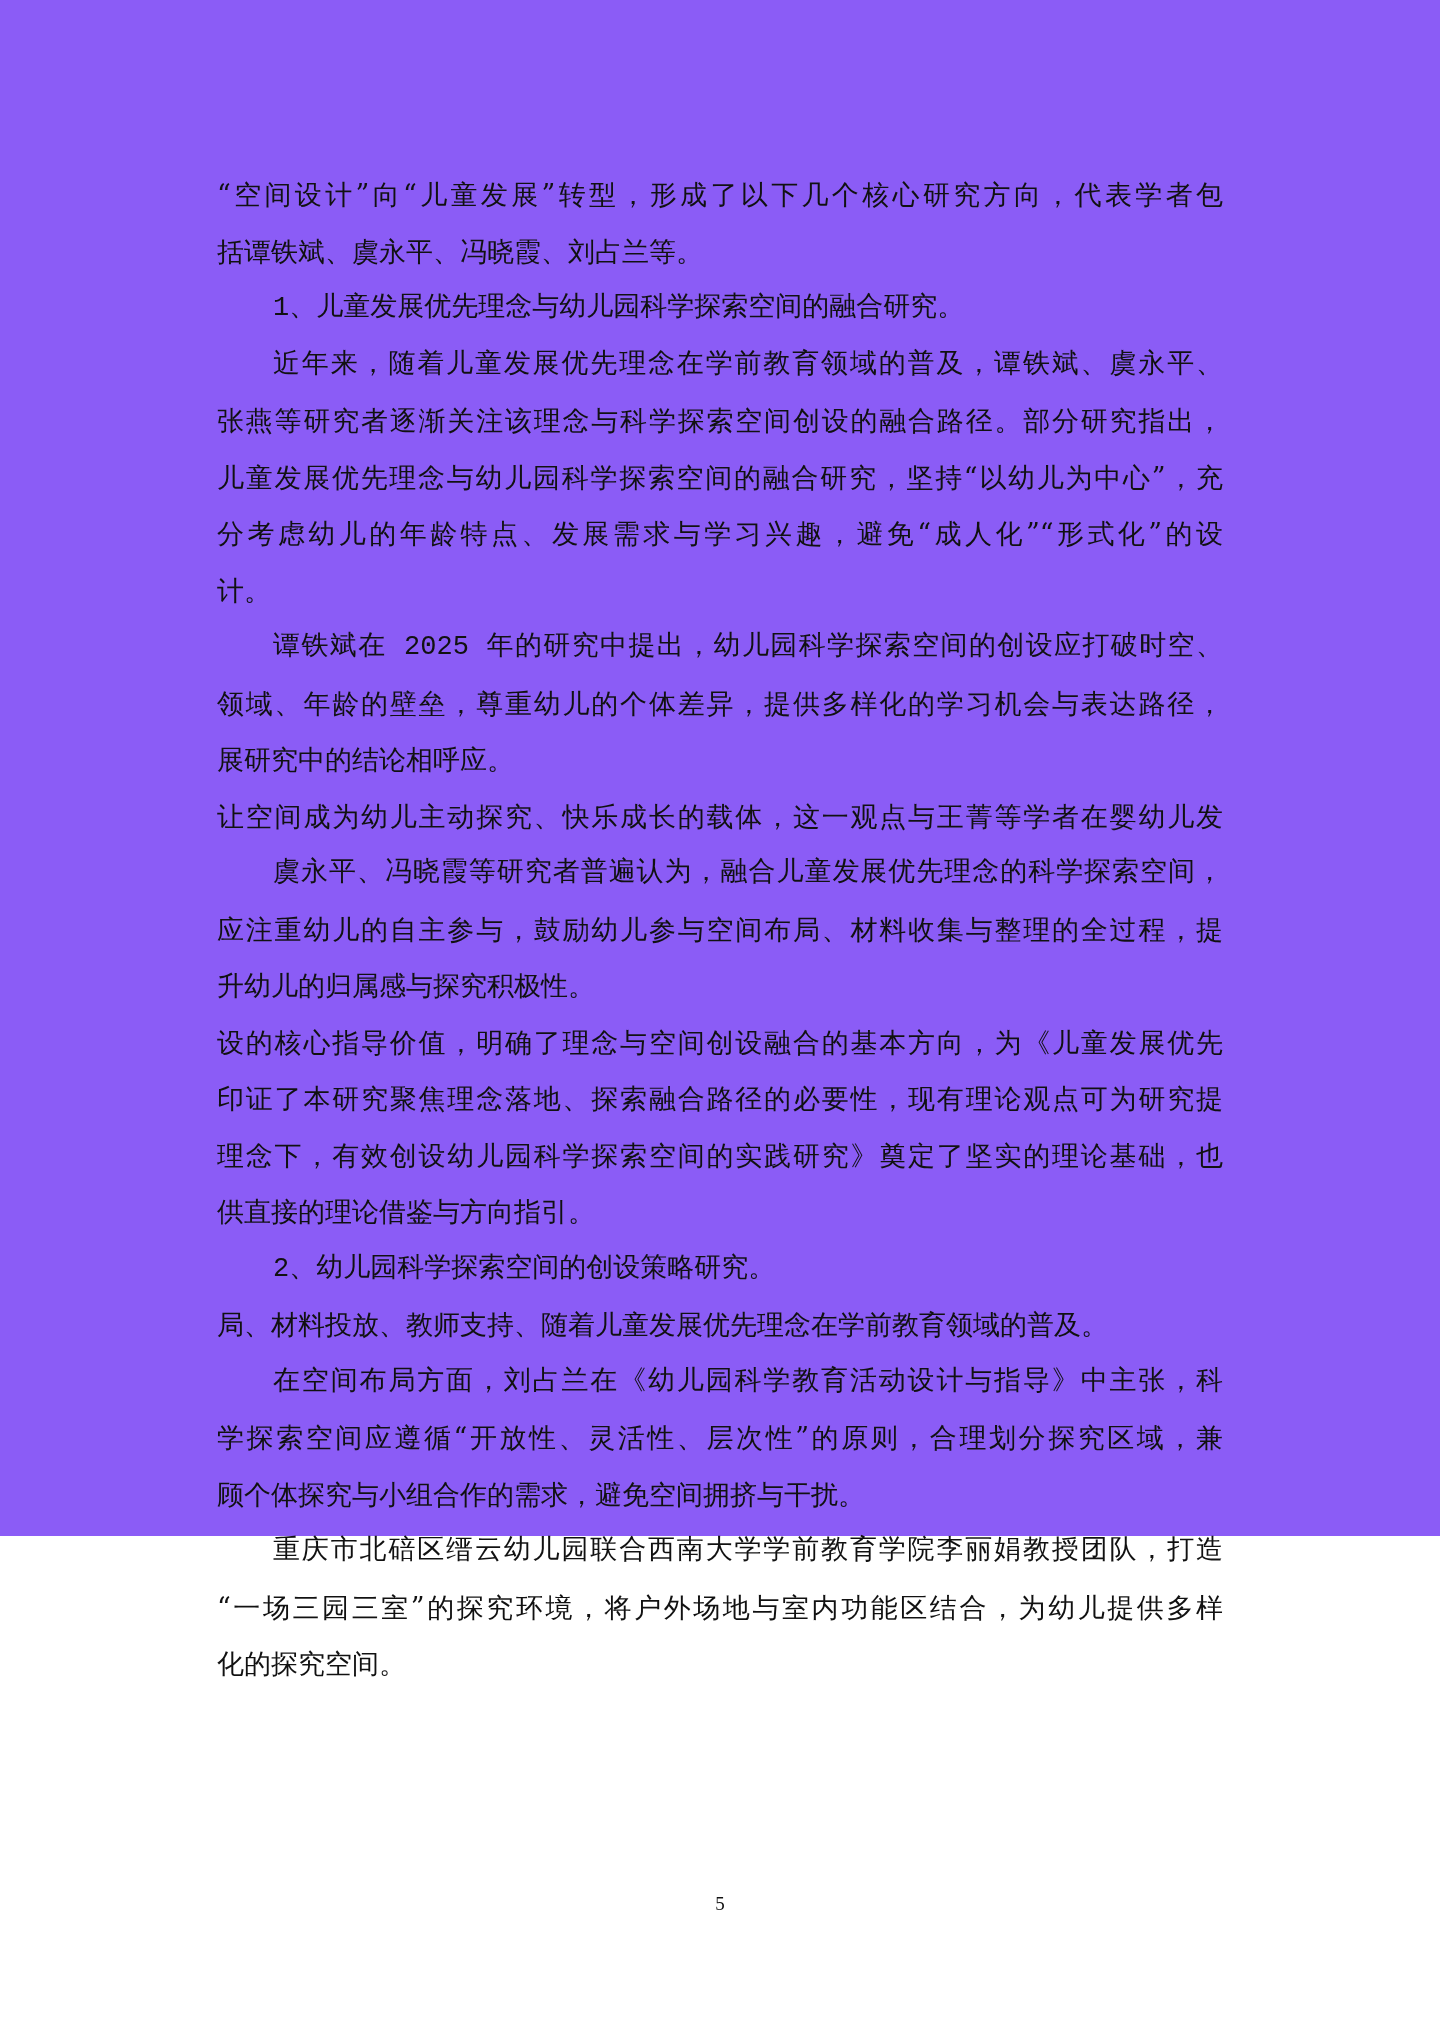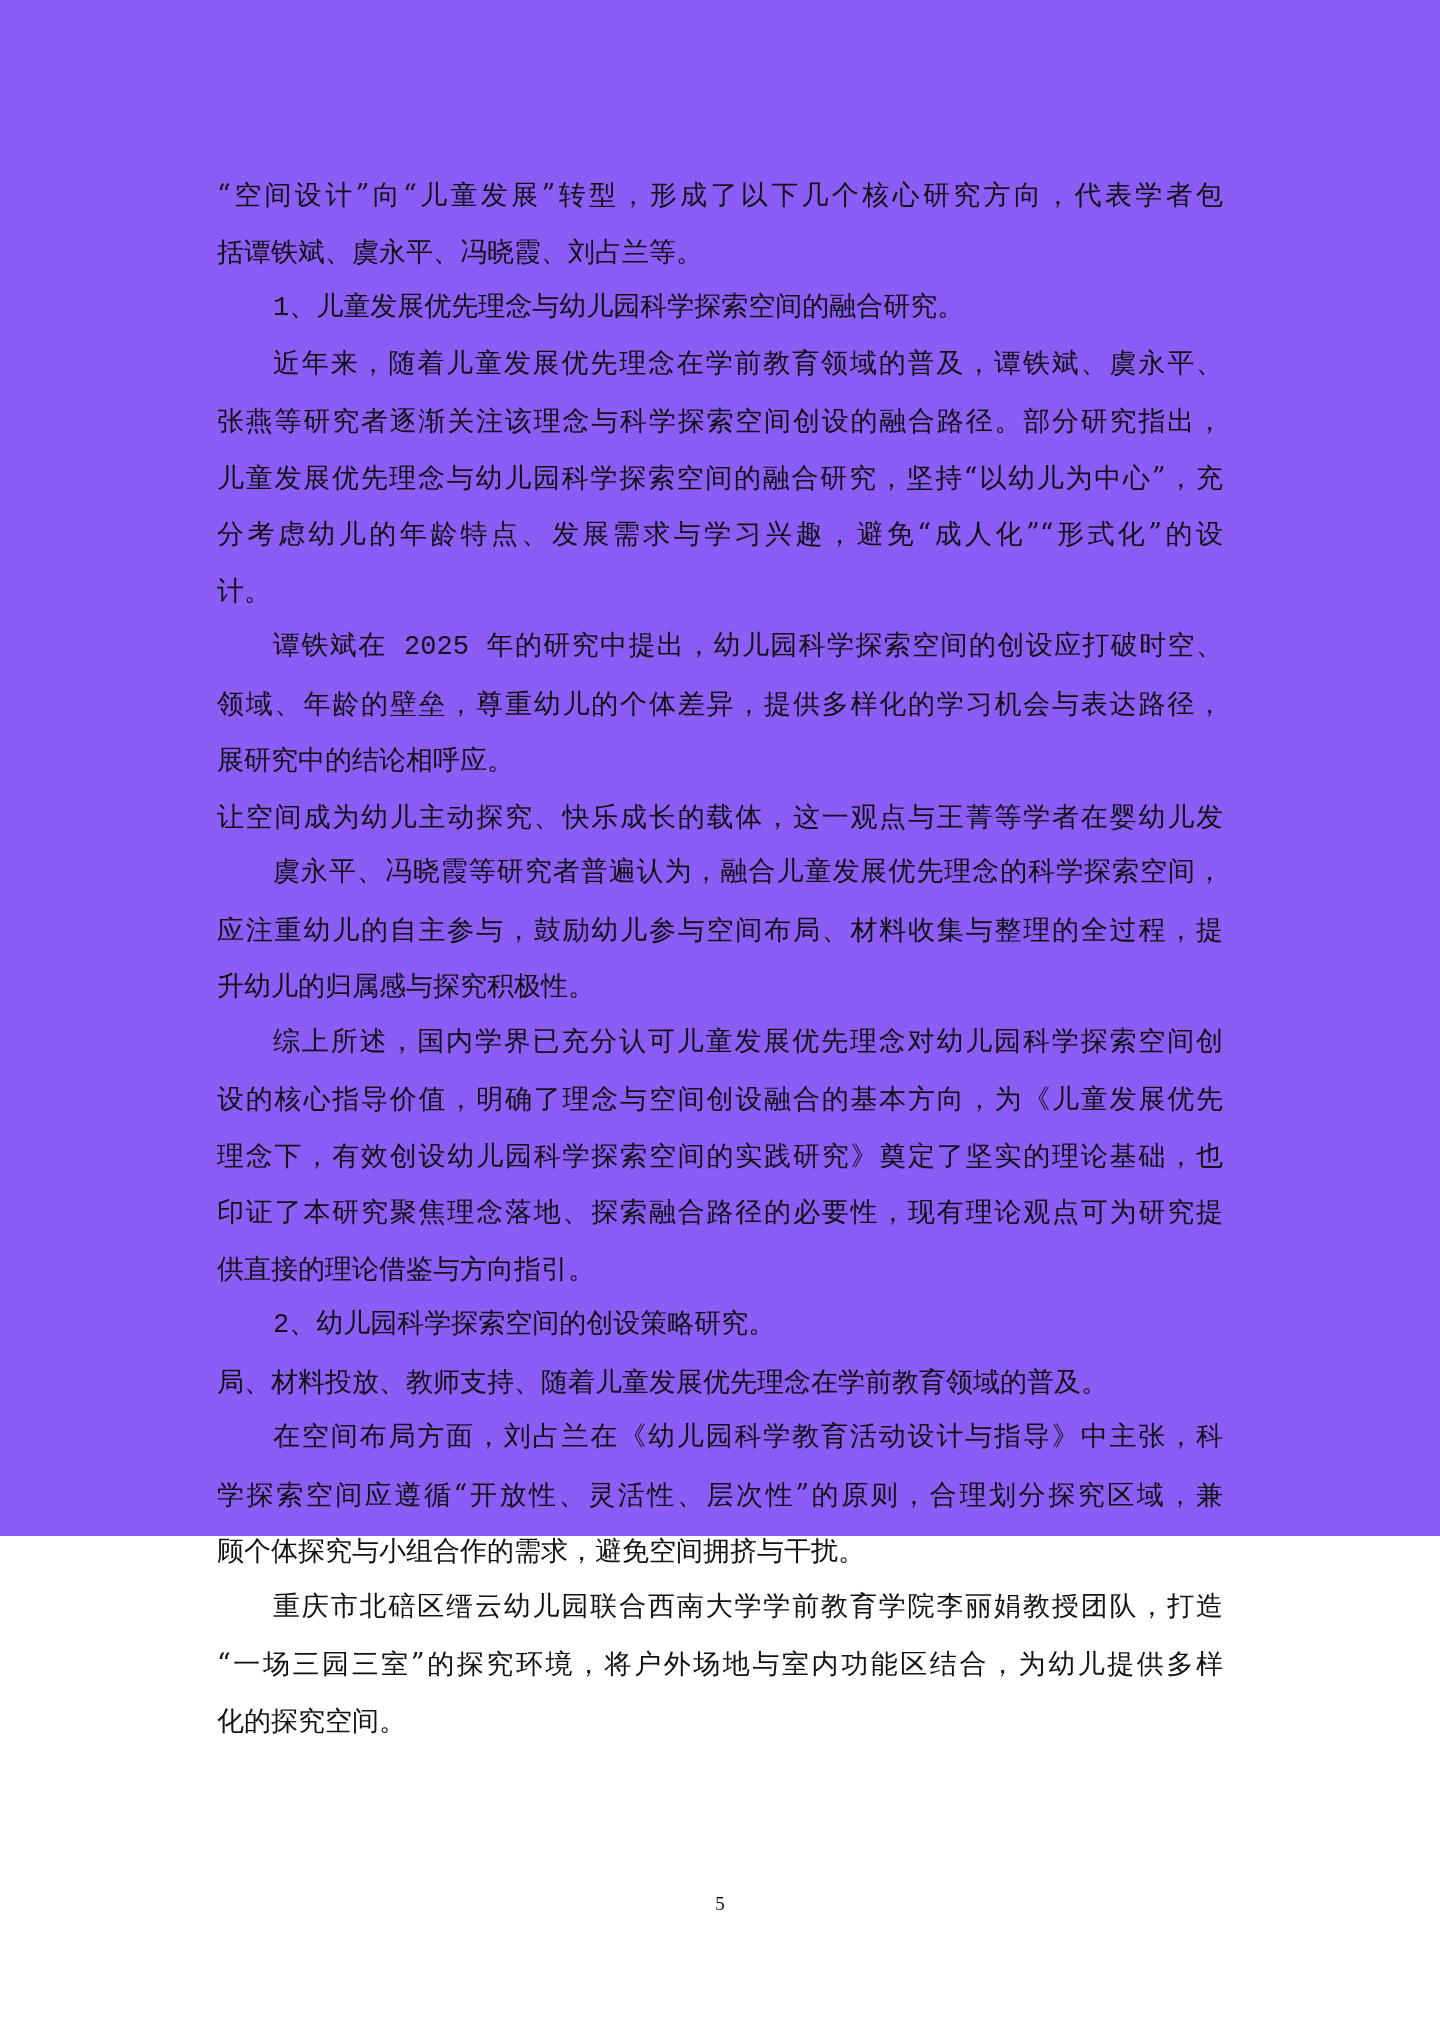--- a/index.html
+++ b/index.html
@@ -83,24 +83,23 @@
         <div class="line">领域、年龄的壁垒，尊重幼儿的个体差异，提供多样化的学习机会与表达路径，</div>
         <div class="line last">展研究中的结论相呼应。</div>
         <div class="line">让空间成为幼儿主动探究、快乐成长的载体，这一观点与王菁等学者在婴幼儿发</div>
       </div>
       <div class="paragraph">
         <div class="line indent">虞永平、冯晓霞等研究者普遍认为，融合儿童发展优先理念的科学探索空间，</div>
         <div class="line">应注重幼儿的自主参与，鼓励幼儿参与空间布局、材料收集与整理的全过程，提</div>
         <div class="line last">升幼儿的归属感与探究积极性。</div>
       </div>
       <div class="paragraph">
-        <div class="line indent">综上所述，国内学界已充分认可儿童发展优先理念对幼儿园科学探索空间创</div>
         <div class="line">设的核心指导价值，明确了理念与空间创设融合的基本方向，为《儿童发展优先</div>
+        <div class="line">印证了本研究聚焦理念落地、探索融合路径的必要性，现有理论观点可为研究提</div>
         <div class="line">理念下，有效创设幼儿园科学探索空间的实践研究》奠定了坚实的理论基础，也</div>
-        <div class="line">印证了本研究聚焦理念落地、探索融合路径的必要性，现有理论观点可为研究提</div>
         <div class="line last">供直接的理论借鉴与方向指引。</div>
       </div>
       <div class="paragraph">
         <div class="line indent last">2、幼儿园科学探索空间的创设策略研究。</div>
       </div>
       <div class="paragraph">
         <div class="line last">局、材料投放、教师支持、随着儿童发展优先理念在学前教育领域的普及。</div>
       </div>
       <div class="paragraph">
         <div class="line indent">在空间布局方面，刘占兰在《幼儿园科学教育活动设计与指导》中主张，科</div>

